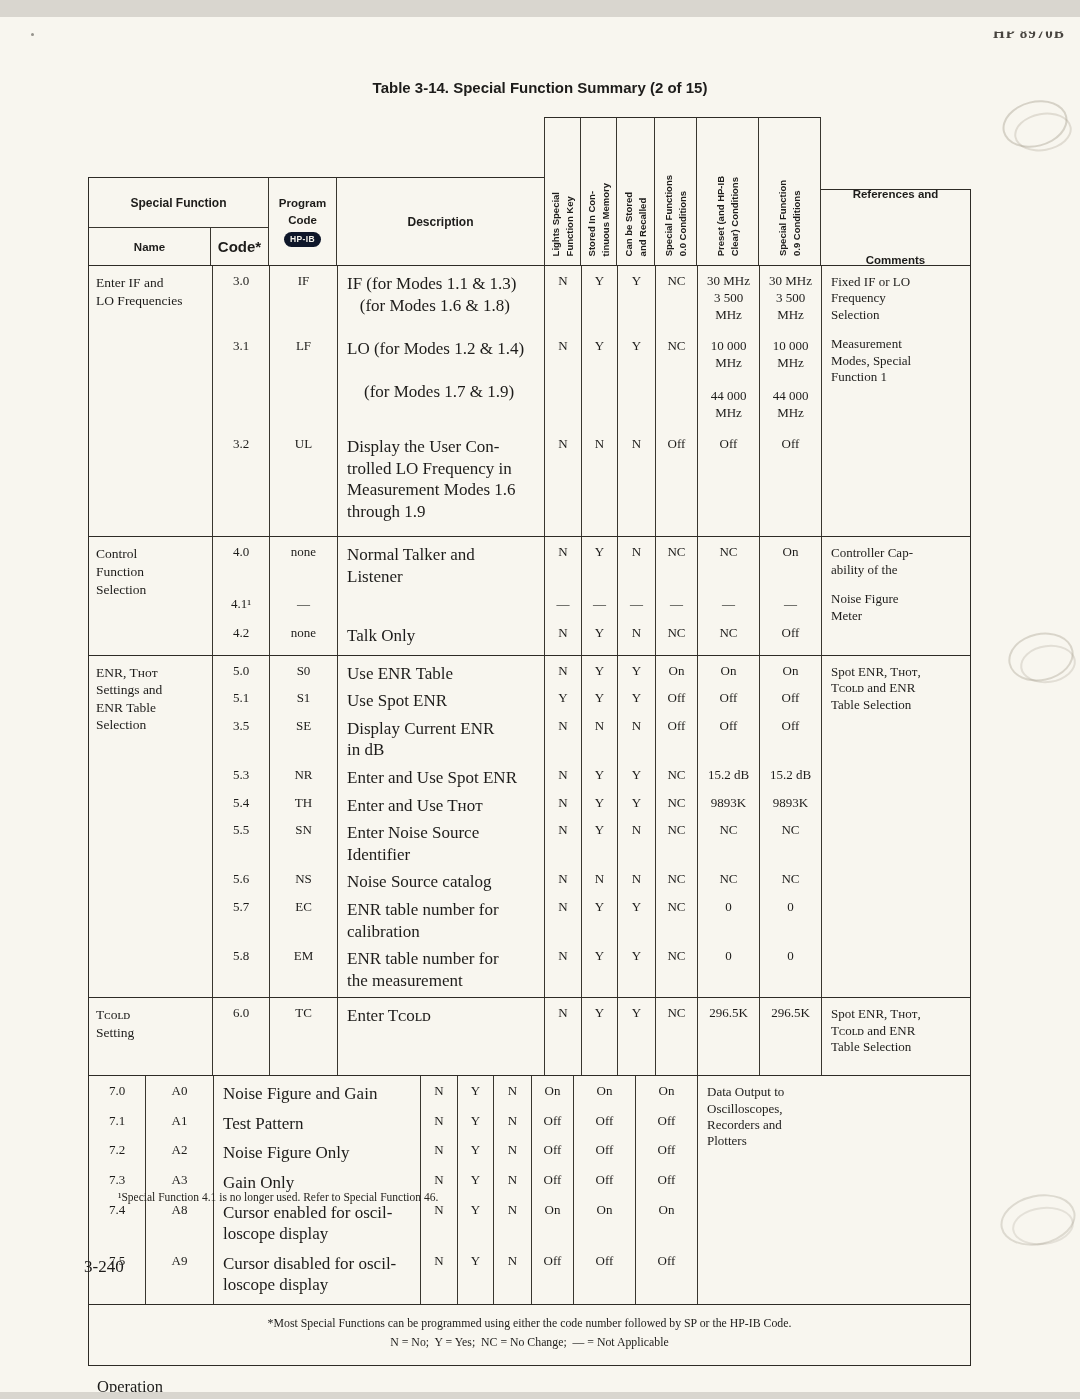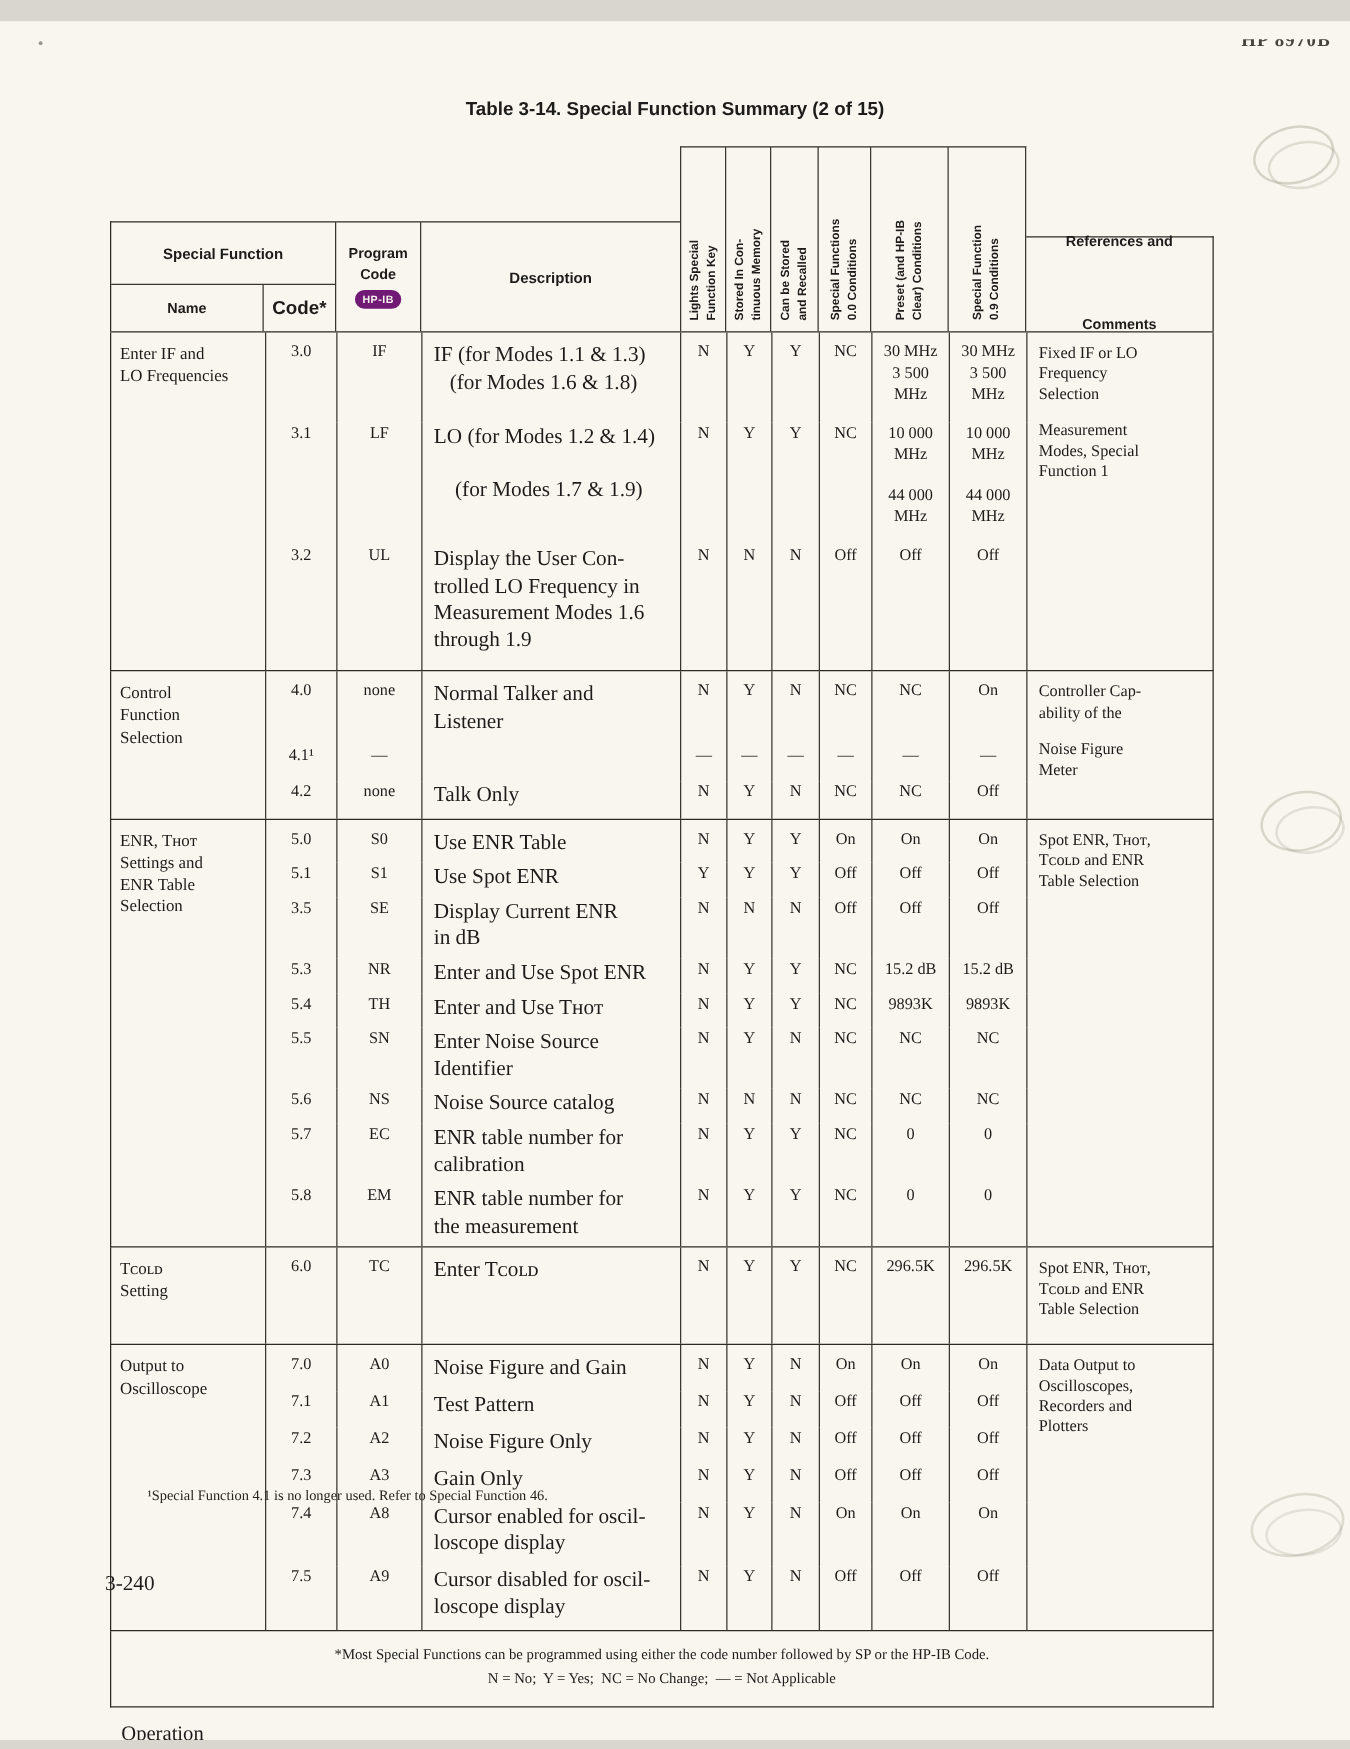--- a/index.html
+++ b/index.html
@@ -37,21 +37,21 @@
   .th{border-top:1.6px solid #2e2b26;background:transparent;flex-shrink:0;}
   .sans{font-family:"Liberation Sans","DejaVu Sans",sans-serif;font-weight:bold;}
 
   .th-left{width:181px;height:88px;border-left:1.6px solid #2e2b26;border-right:1.4px solid #39362f;display:flex;flex-direction:column;}
   .sf-title{flex:1;display:flex;align-items:center;justify-content:center;font-size:12px;border-bottom:1.4px solid #39362f;}
   .sf-sub{height:37px;display:flex;}
   .sf-name{width:122px;border-right:1.4px solid #39362f;display:flex;align-items:center;justify-content:center;font-size:11.5px;}
   .sf-code{flex:1;display:flex;align-items:center;justify-content:center;font-size:15px;}
 
   .th-prog{width:68px;height:88px;border-right:1.4px solid #39362f;display:flex;flex-direction:column;align-items:center;justify-content:center;gap:2px;font-size:11.5px;line-height:1.25;}
-  .badge{display:inline-block;background:#701a75;color:#f6f4ec;border-radius:8px;padding:2px 6px;font-family:"Liberation Sans","DejaVu Sans",sans-serif;font-weight:bold;font-size:8.5px;letter-spacing:.4px;margin-top:3px;}
+  .badge{display:inline-block;background:#0f172a;color:#f6f4ec;border-radius:8px;padding:2px 6px;font-family:"Liberation Sans","DejaVu Sans",sans-serif;font-weight:bold;font-size:8.5px;letter-spacing:.4px;margin-top:3px;}
 
   .th-desc{width:207px;height:88px;display:flex;align-items:center;justify-content:center;font-size:12px;}
 
   .th-rot{height:148px;border-right:1.4px solid #39362f;display:flex;align-items:flex-end;justify-content:center;padding-bottom:9px;}
   .th-rot.first{border-left:1.4px solid #39362f;}
   .vlabel{writing-mode:vertical-rl;transform:rotate(180deg);font-family:"Liberation Sans","DejaVu Sans",sans-serif;font-weight:bold;font-size:9.5px;line-height:1.45;}
 
   .th-ref{width:150px;height:76px;border-right:1.6px solid #2e2b26;display:flex;flex-direction:column;align-items:center;justify-content:center;font-size:11.5px;line-height:1.55;gap:48px;}
 
   .w0{width:37px;} .w1{width:36px;} .w2{width:38px;} .w3{width:42px;} .w4{width:62px;} .w5{width:62px;}
@@ -714,24 +714,20 @@
           </div>
           <div class="cell comments-cell">
             <div class="para">
               <div class="line">Spot ENR, Tʜᴏᴛ,</div>
               <div class="line">Tᴄᴏʟᴅ and ENR</div>
               <div class="line">Table Selection</div>
             </div>
           </div>
         </div>
         <div class="group-row">
-          <div class="cell name-cell">
-            <div class="line">Output to</div>
-            <div class="line">Oscilloscope</div>
-          </div>
           <div class="entries">
             <div class="entry">
               <div class="cell code-cell">
                 <div class="line">7.0</div>
               </div>
               <div class="cell pcode-cell">
                 <div class="line">A0</div>
               </div>
               <div class="cell desc-cell">
                 <div class="line">Noise Figure and Gain</div>

